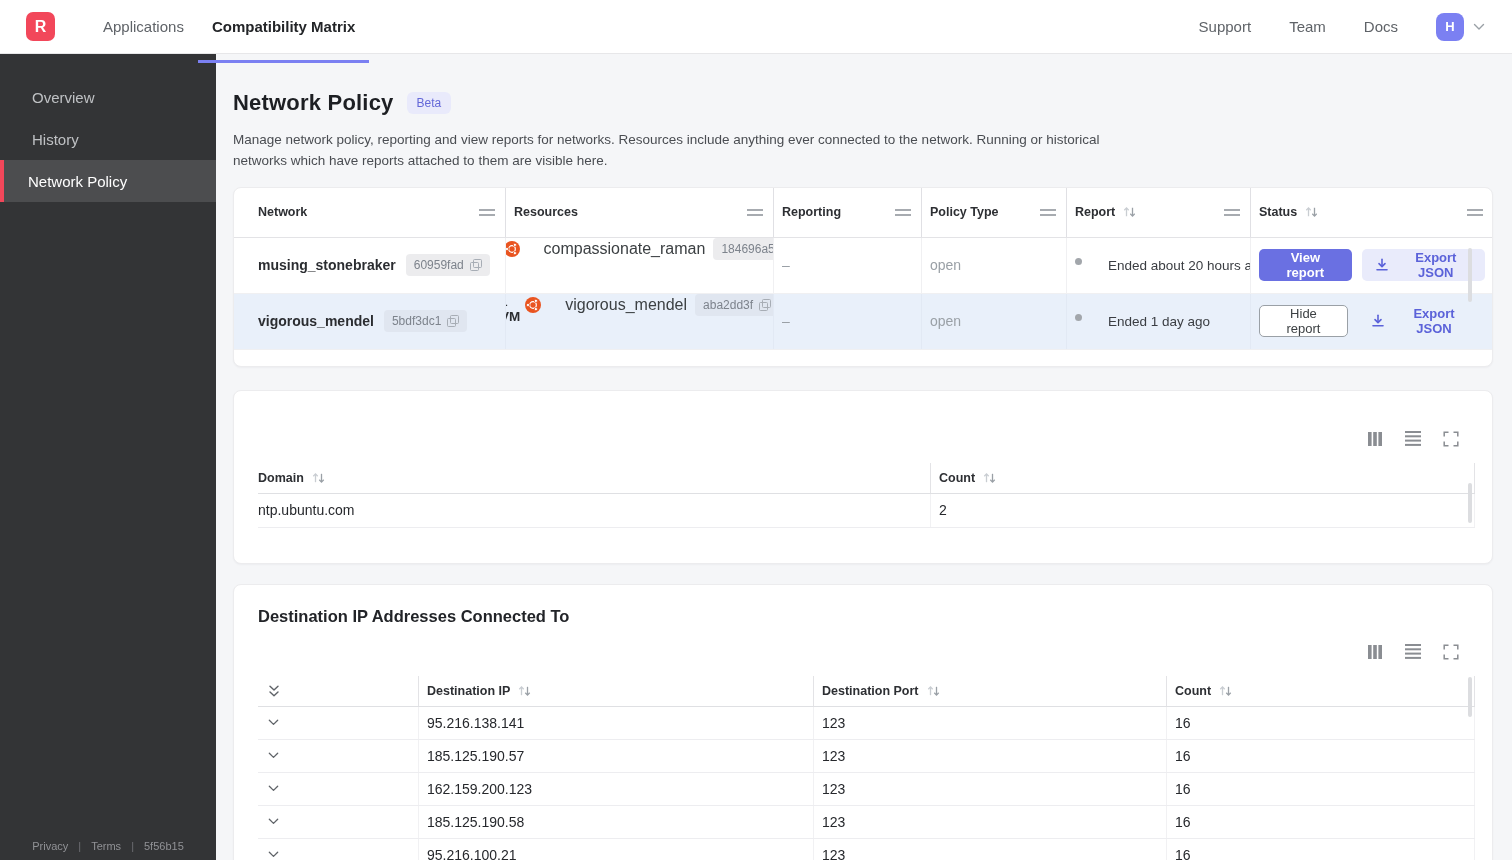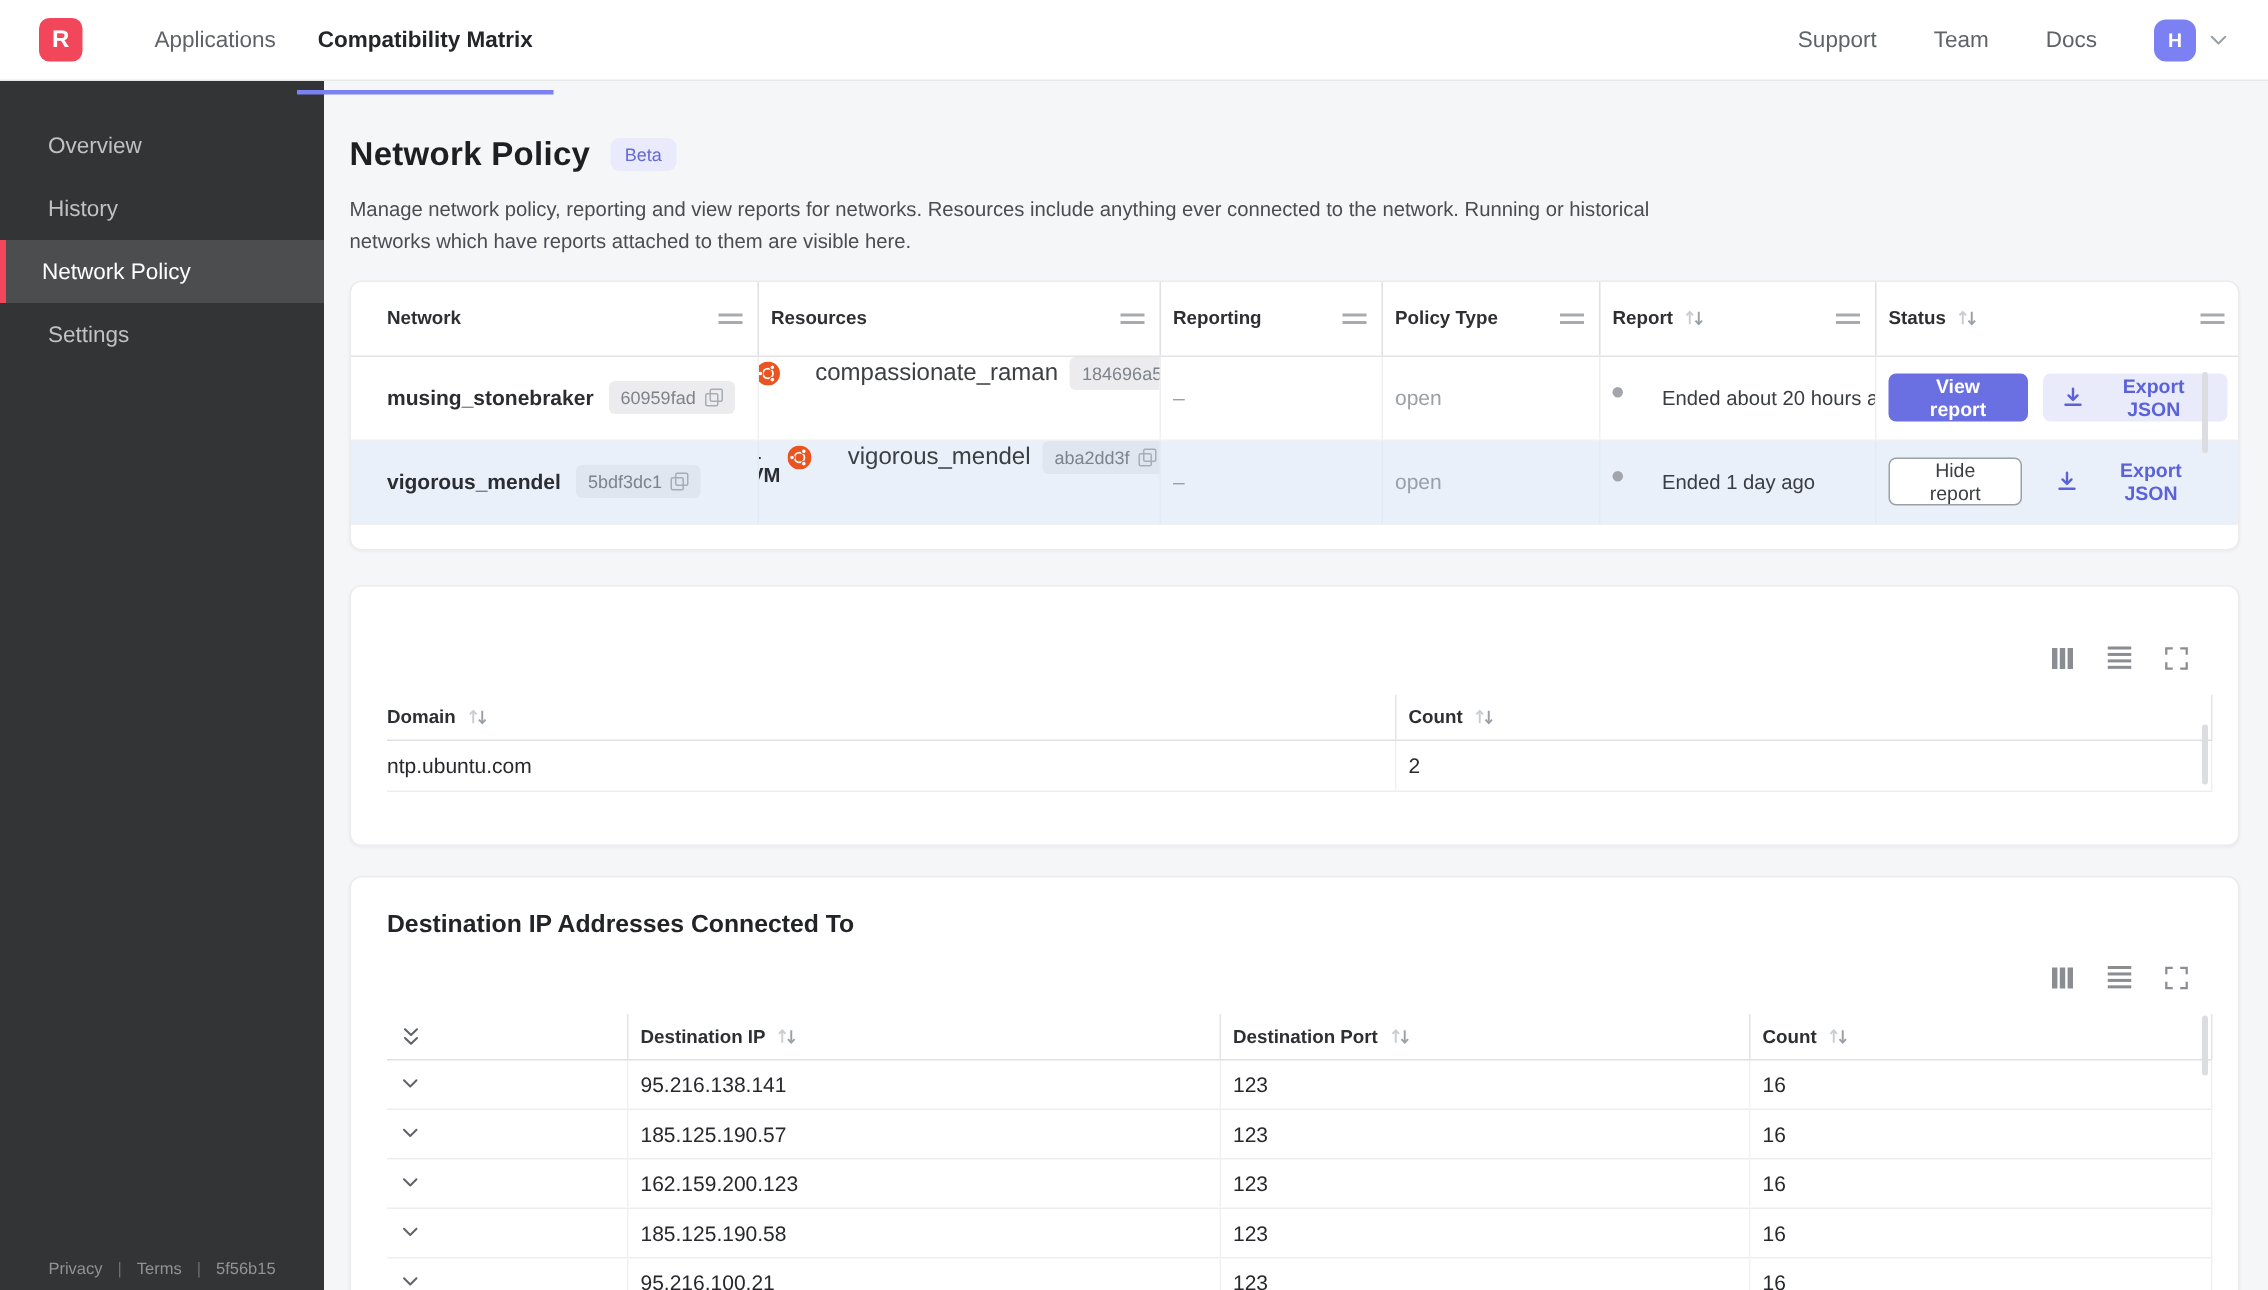--- a/index.html
+++ b/index.html
@@ -160,21 +160,20 @@
           </svg>
         </span>
     </div>
   </div>
 </header>
 
 <aside class="sidebar">
   <div class="side-item">Overview</div>
   <div class="side-item">History</div>
   <div class="side-item active">Network Policy</div>
-  <div class="side-item">Settings</div>
   <div class="side-footer">
     <a>Privacy</a>
       <span class="pipe">|</span>
     <a>Terms</a>
       <span class="pipe">|</span>
     <span>5f56b15</span>
   </div>
 </aside>
 
 <main>

